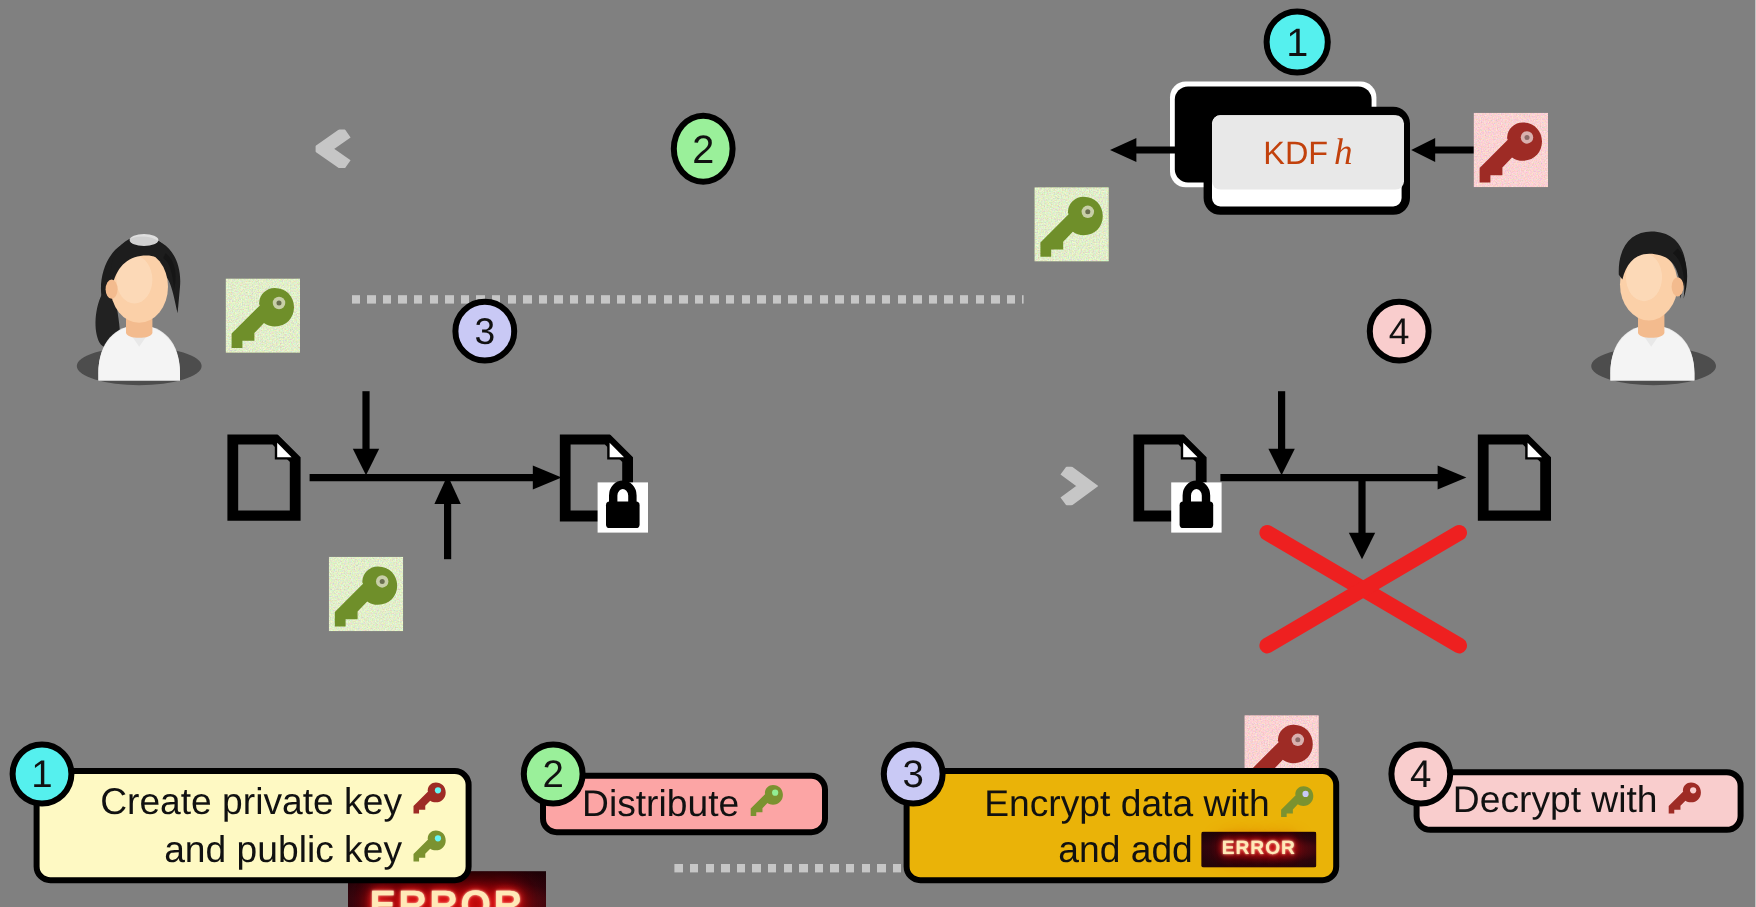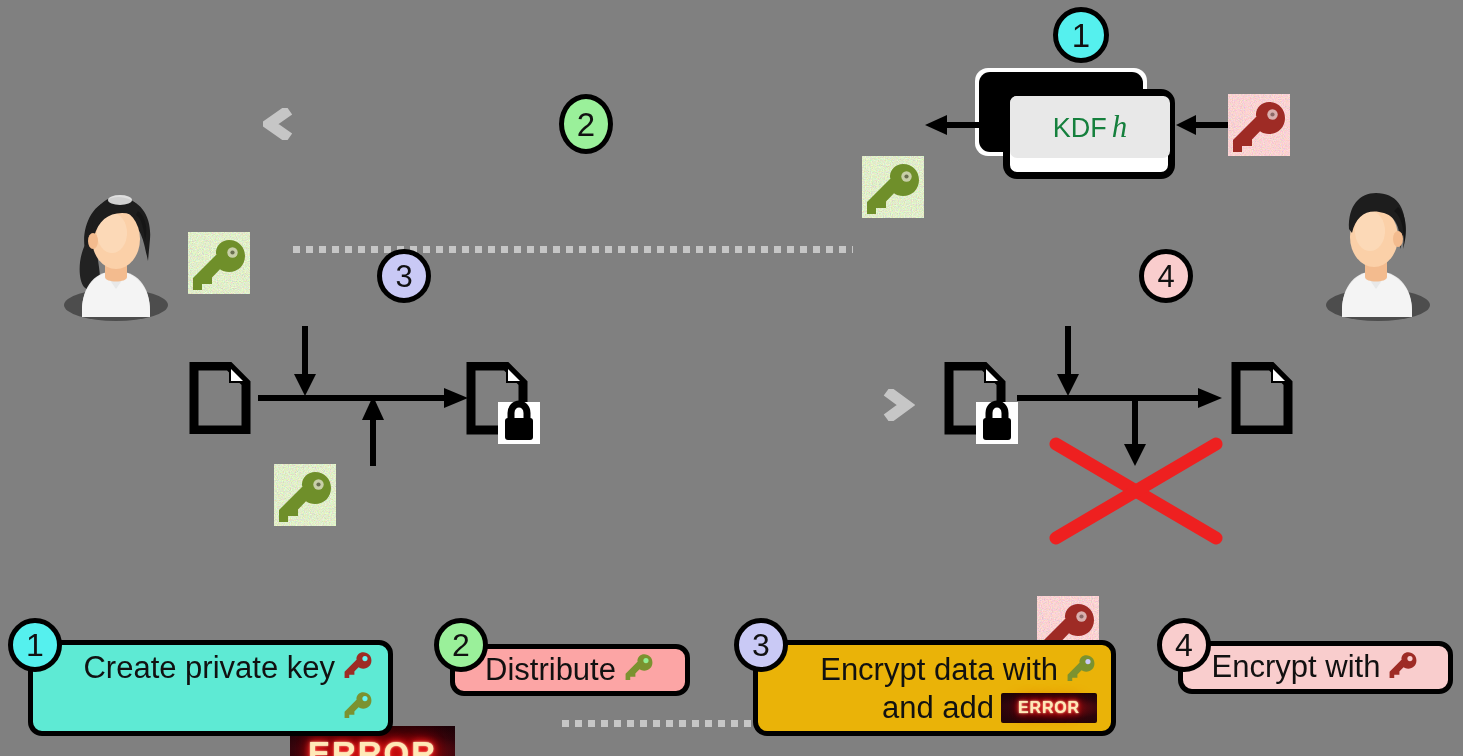--- a/index.html
+++ b/index.html
@@ -49,21 +49,21 @@
     position: absolute; left: 28px; top: 21px; width: 172px; height: 90px;
     background: #ffffff; border: 7px solid #000000; border-radius: 14px;
     box-sizing: border-box;
   }
   .kdf-inner {
     position: absolute; left: 35px; top: 28px; width: 160px; height: 62px;
     background: #e8e8e8; border-radius: 7px;
     display: flex; align-items: center; justify-content: center;
   }
   .kdf-text {
-    font-size: 27px; color: #15803d; white-space: nowrap;
+    font-size: 27px; color: #c2410c; white-space: nowrap;
     font-family: "Liberation Sans", sans-serif;
   }
   .kdf-text i {
     font-family: "Liberation Serif", serif;
     font-style: italic; font-size: 31px; padding-left: 5px;
   }
 
   
   .keyimg { position: relative; overflow: hidden; }
   .keyimg .noise { position: absolute; inset: 0; }
@@ -453,33 +453,34 @@
     </svg>
   </div>
 
   <div class="abs xout" style="left:1052px; top:440px;">
     <svg width="168" height="102" viewBox="0 0 168 102">
       <line x1="4" y1="4" x2="164" y2="98" stroke="#ee2020" stroke-width="13" stroke-linecap="round"></line>
       <line x1="164" y1="4" x2="4" y2="98" stroke="#ee2020" stroke-width="13" stroke-linecap="round"></line>
     </svg>
   </div>
 
-  <div class="legend-box" style="left:28px; top:640px; width:365px; height:96px; background:#5eead4;">
+  <div class="legend-box" style="left:28px; top:640px; width:365px; height:96px; background:#fef9c3;">
     <div class="legend-line">
       <span>Create private key</span>
       <span class="inline-key">
         <svg width="32" height="32" viewBox="0 0 62 62">
           <path d="M41 8 C50.5 8 57 15 57 24 C57 33 50.5 40 41 40 C37.5 40 34.5 39 32 37.2
                    L24 45.5 L24 52 L14 52 L14 58 L5 58 L5 46 L28.5 22.5 C28 21 27.8 22.6 28 20
                    C28.4 13.2 34 8 41 8 Z" fill="#9e2b25"></path>
           <circle cx="44.5" cy="20.5" r="5" fill="#66f5f5"></circle>
         </svg>
       </span>
     </div>
     <div class="legend-line">
+      <span>and public key</span>
       <span class="inline-key">
         <svg width="32" height="32" viewBox="0 0 62 62">
           <path d="M41 8 C50.5 8 57 15 57 24 C57 33 50.5 40 41 40 C37.5 40 34.5 39 32 37.2
                    L24 45.5 L24 52 L14 52 L14 58 L5 58 L5 46 L28.5 22.5 C28 21 27.8 22.6 28 20
                    C28.4 13.2 34 8 41 8 Z" fill="#7b9230"></path>
           <circle cx="44.5" cy="20.5" r="5" fill="#66f5f5"></circle>
         </svg>
       </span>
     </div>
   </div>
@@ -522,21 +523,21 @@
         <span>ERROR</span>
       </span>
     </div>
   </div>
   <div class="legend-badge badge-3" style="left:734px; top:618px;">
     <span>3</span>
   </div>
 
   <div class="legend-box" style="left:1178px; top:641px; width:275px; height:53px; background:#f9cdcd;">
     <div class="legend-line" style="justify-content:center;">
-      <span>Encrypt with</span>
+      <span>Decrypt with</span>
       <span class="inline-key">
         <svg width="32" height="32" viewBox="0 0 62 62">
           <path d="M41 8 C50.5 8 57 15 57 24 C57 33 50.5 40 41 40 C37.5 40 34.5 39 32 37.2
                    L24 45.5 L24 52 L14 52 L14 58 L5 58 L5 46 L28.5 22.5 C28 21 27.8 22.6 28 20
                    C28.4 13.2 34 8 41 8 Z" fill="#9e2b25"></path>
           <circle cx="44.5" cy="20.5" r="5" fill="#f9cdcd"></circle>
         </svg>
       </span>
     </div>
   </div>

